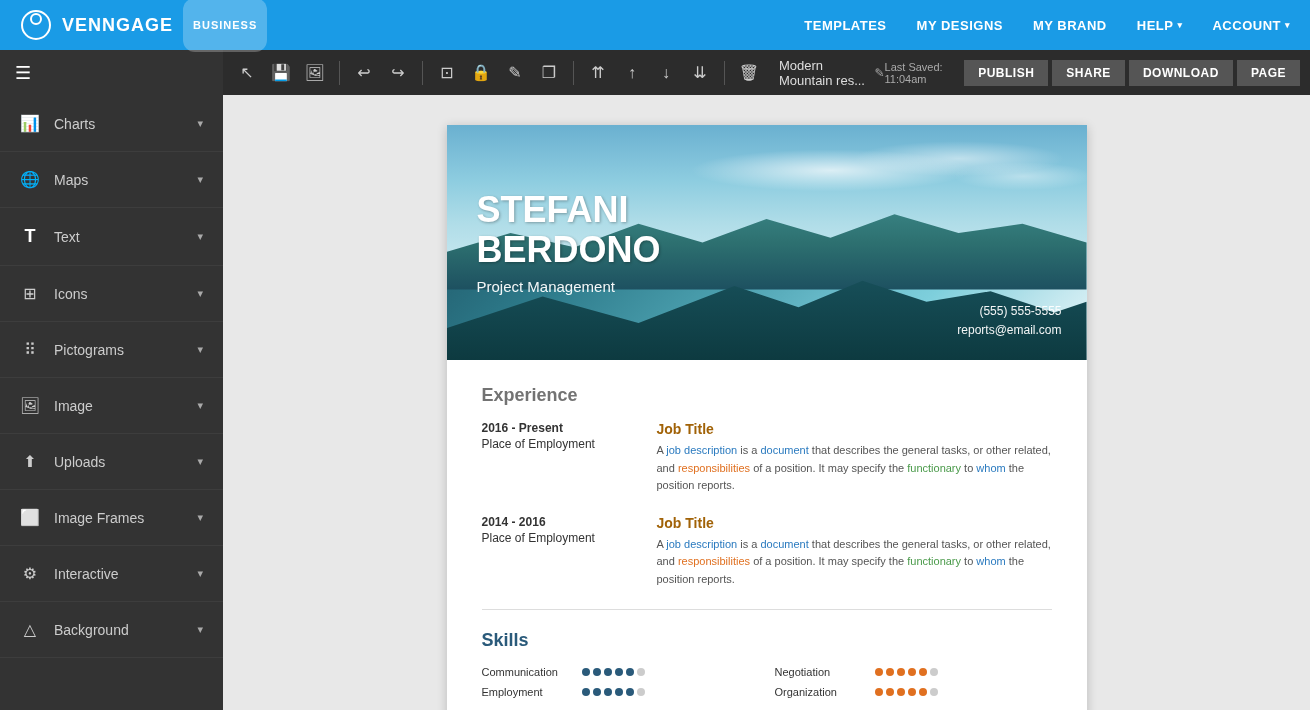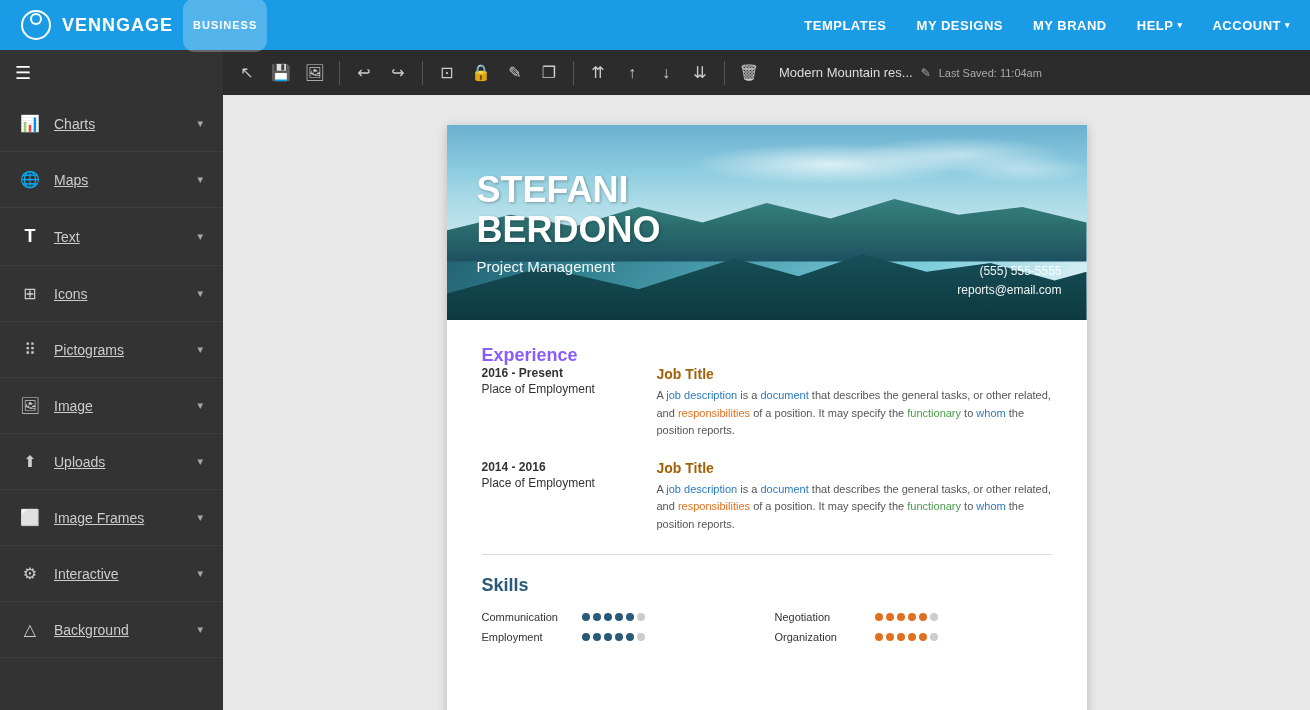--- a/index.html
+++ b/index.html
@@ -89,21 +89,20 @@
     }
     .toolbar-separator {
       width: 1px;
       height: 24px;
       background: #555;
       margin: 0 4px;
     }
     .doc-title-area {
       display: flex;
       align-items: center;
-      gap: 8px;
       margin-left: 10px;
       flex: 1;
     }
     .doc-title {
       color: #ddd;
       font-size: 13px;
     }
     .edit-icon-small {
       color: #aaa;
       font-size: 12px;
@@ -163,21 +162,20 @@
       gap: 14px;
     }
     .sidebar-item-icon {
       font-size: 16px;
       width: 20px;
       text-align: center;
     }
     .sidebar-item-label {
       font-size: 14px;
       font-weight: 500;
-      text-decoration: underline;
     }
     .sidebar-chevron {
       font-size: 11px;
       color: #aaa;
     }
 
     
     .main-content {
       position: fixed;
       top: 95px;
@@ -195,21 +193,21 @@
     .resume-doc {
       background: white;
       width: 640px;
       min-height: 800px;
       box-shadow: 0 2px 10px rgba(0,0,0,0.2);
     }
 
     
     .resume-header {
       position: relative;
-      height: 195px;
+      height: 235px;
       background: linear-gradient(135deg, #1a4a5a 0%, #2d7a8a 30%, #4a9ead 50%, #6bbdcc 65%, #7ecfdc 75%, #aedfe8 85%, #c5e8ef 90%, #d8f0f5 95%, #b0c8d0 100%);
       overflow: hidden;
     }
     .mountain-bg {
       position: absolute;
       top: 0; left: 0; right: 0; bottom: 0;
     }
     .sky-area {
       position: absolute;
       top: 0; left: 0; right: 0;
@@ -268,23 +266,24 @@
       color: rgba(255,255,255,0.95);
       font-size: 12px;
       line-height: 1.6;
     }
 
     
     .resume-body {
       padding: 25px 35px;
     }
     .section-title {
-      color: #8b5cf6;
+      color: #737373;
       font-size: 18px;
       font-weight: bold;
+      margin-bottom: 15px;
     }
     .experience-item {
       display: grid;
       grid-template-columns: 160px 1fr;
       gap: 15px;
       margin-bottom: 20px;
     }
     .exp-left {
       font-size: 12px;
       color: #333;
@@ -468,20 +467,26 @@
   <div class="toolbar-icon">↑</div>
   <div class="toolbar-icon">↓</div>
   <div class="toolbar-icon">⇊</div>
   <div class="toolbar-separator"></div>
   <div class="toolbar-icon">🗑</div>
   <div class="doc-title-area">
     <span class="doc-title">Modern Mountain res...</span>
     <span class="edit-icon-small">✎</span>
     <span class="last-saved">Last Saved: 11:04am</span>
   </div>
+  <div class="toolbar-actions">
+    <button class="action-btn">PUBLISH</button>
+    <button class="action-btn">SHARE</button>
+    <button class="action-btn">DOWNLOAD</button>
+    <button class="action-btn">PAGE</button>
+  </div>
 </div>
 
 <main class="main-content">
   <div class="resume-doc">
 
     <div class="resume-header">
       <div class="mountain-bg">
         <div class="sky-area"></div>
         <div class="clouds"></div>
         <div class="mountain-far"></div>

